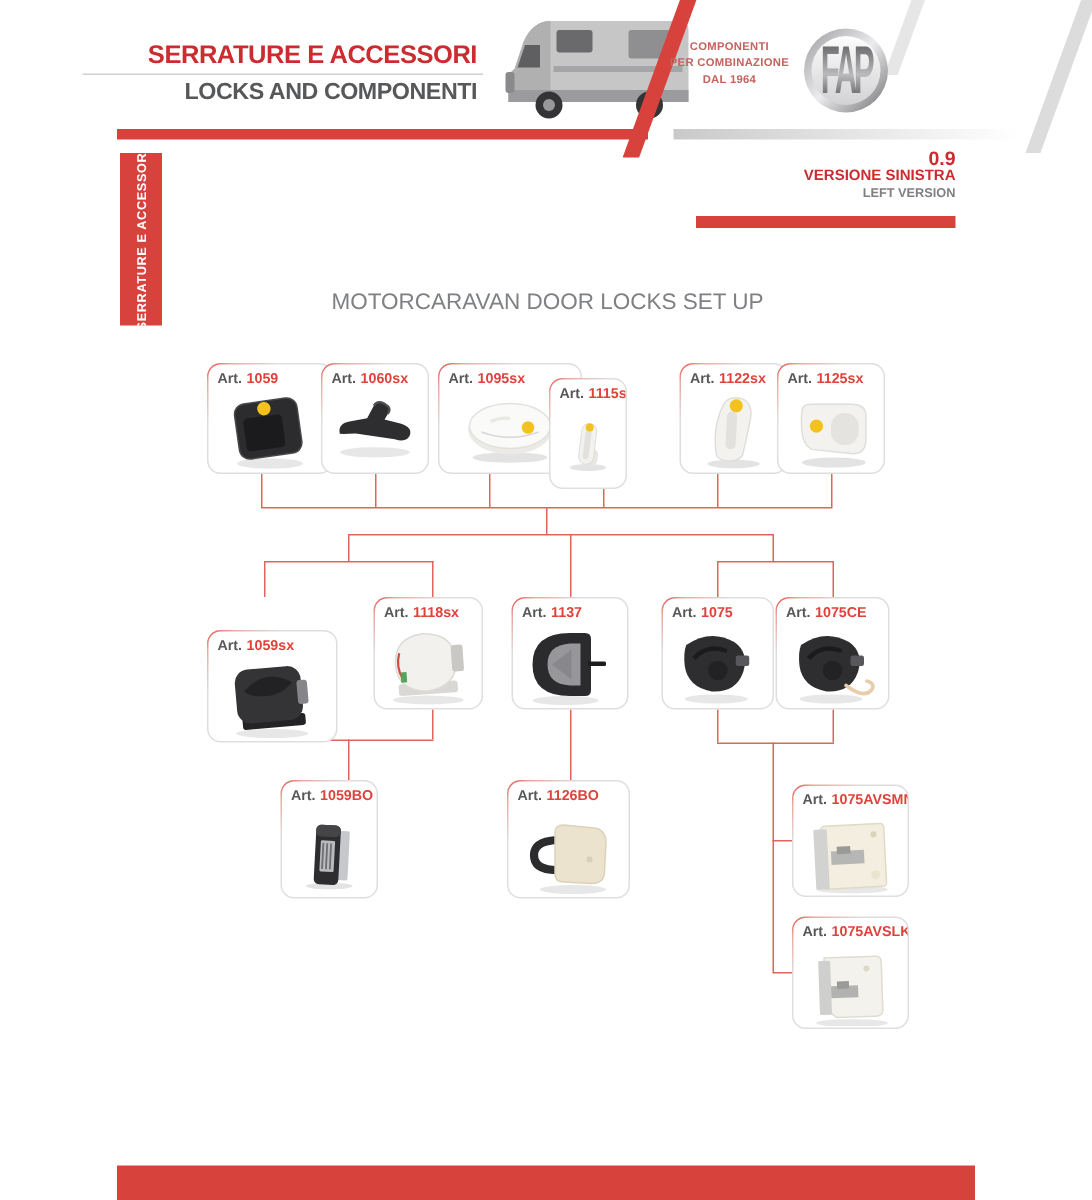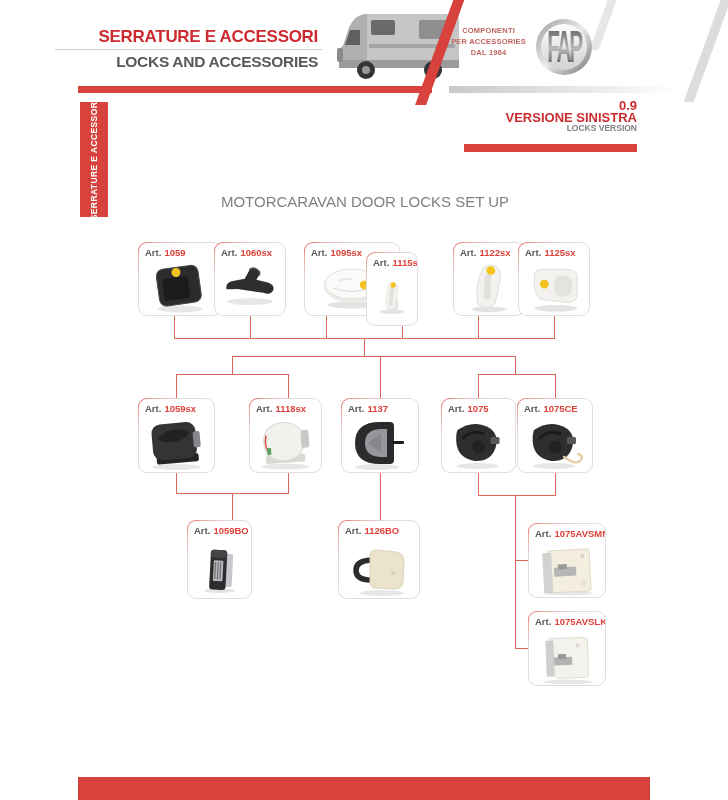--- a/index.html
+++ b/index.html
@@ -24,21 +24,21 @@
   .rule-gray{position:absolute;left:449px;top:86px;width:230px;height:7px;
              background:linear-gradient(90deg,#c9c9c9 0%,rgba(235,235,235,0) 100%);}
 
   
   .vtab{position:absolute;left:80px;top:102px;width:28px;height:115px;background:var(--bar-red);
         display:flex;align-items:center;justify-content:center;}
   .vtab span{writing-mode:vertical-rl;transform:rotate(180deg);color:#fff;font-size:8.5px;
         font-weight:bold;letter-spacing:0.4px;white-space:nowrap;}
   .version{position:absolute;right:91px;top:99px;text-align:right;}
   .vnum{font-size:13px;font-weight:bold;color:var(--brand-red);line-height:14px;}
-  .vit{font-size:13px;font-weight:bold;color:var(--brand-red);line-height:10px;}
+  .vit{font-size:10px;font-weight:bold;color:var(--brand-red);line-height:10px;}
   .ven{font-size:8.5px;font-weight:bold;color:var(--mid-gray);line-height:10px;}
   .vbar{position:absolute;left:464px;top:144px;width:173px;height:8px;background:var(--bar-red);}
 
   
   .ptitle{position:absolute;left:80px;width:570px;top:176px;text-align:center;font-size:14.5px;
           font-weight:bold;letter-spacing:-0.2px;color:var(--brand-red);}
   .psub{position:absolute;left:80px;width:570px;top:193px;text-align:center;font-size:15px;
         font-weight:normal;color:var(--mid-gray);}
 
   
@@ -55,21 +55,21 @@
 
   .footer-bar{position:absolute;left:78px;top:777px;width:572px;height:23px;background:var(--bar-red);}
 </style>
 </head>
 <body>
 
 <div class="page">
 
   <div class="hdr-title-it">SERRATURE E ACCESSORI</div>
   <div class="hdr-divider"></div>
-  <div class="hdr-title-en">LOCKS AND ACCESSORIES</div>
+  <div class="hdr-title-en">LOCKS AND COMPONENTI</div>
 
   <svg class="rv" width="132" height="86" viewBox="0 0 132 86">
     <path d="M34,10 L120,10 Q126,10 126,16 L126,64 L6,64 L6,52 Q6,44 10,42 L16,24 Q22,10 34,10 Z" fill="#c6c6c6"></path>
     <path d="M34,10 Q22,10 16,24 L10,42 Q6,44 6,52 L6,64 L34,64 Z" fill="#b0b0b0"></path>
     <path d="M17,26 L12,41 L27,41 L27,26 Z" fill="#5f5f61"></path>
     <rect x="38" y="16" width="24" height="15" rx="2" fill="#6a6a6c"></rect>
     <rect x="86" y="16" width="28" height="19" rx="2" fill="#8f8f91"></rect>
     <rect x="36" y="40" width="86" height="4" fill="#a5a5a7"></rect>
     <rect x="6" y="56" width="120" height="8" fill="#9b9b9d"></rect>
     <rect x="4" y="44" width="6" height="14" rx="2" fill="#8a8a8c"></rect>
@@ -78,21 +78,21 @@
     <circle cx="100" cy="66" r="9" fill="#343436"></circle>
       <circle cx="100" cy="66" r="4" fill="#98989a"></circle>
   </svg>
 
   <div class="diag diag-red"></div>
   <div class="diag diag-g1"></div>
   <div class="diag diag-g2"></div>
 
   <div class="tagline">
     <div>COMPONENTI</div>
-    <div>PER ACCESSORIES</div>
+    <div>PER COMBINAZIONE</div>
     <div>DAL 1964</div>
   </div>
 
   <svg class="logo" width="62" height="64" viewBox="0 0 62 64">
     <defs>
       <linearGradient id="ringG" x1="0" y1="0" x2="1" y2="1">
         <stop offset="0" stop-color="#9b9b9d"></stop>
           <stop offset="0.5" stop-color="#ececee"></stop>
           <stop offset="1" stop-color="#6f6f71"></stop>
       </linearGradient>
@@ -114,21 +114,21 @@
   <div class="rule-red"></div>
   <div class="rule-gray"></div>
 
   <div class="vtab">
     <span>SERRATURE E ACCESSORI</span>
   </div>
 
   <div class="version">
     <div class="vnum">0.9</div>
     <div class="vit">VERSIONE SINISTRA</div>
-    <div class="ven">LOCKS VERSION</div>
+    <div class="ven">LEFT VERSION</div>
   </div>
   <div class="vbar"></div>
 
   <div class="psub">MOTORCARAVAN DOOR LOCKS SET UP</div>
 
   <div>
 
     <div class="vl" style="left:174px;top:316px;height:22px"></div>
     <div class="vl" style="left:250px;top:316px;height:22px"></div>
     <div class="vl" style="left:326px;top:316px;height:22px"></div>
@@ -179,21 +179,21 @@
       <svg class="pimg" viewBox="0 0 66 54">
         <ellipse cx="33" cy="42" rx="24" ry="3.5" fill="rgba(60,60,60,0.12)"></ellipse>
         <g transform="rotate(4 33 27)">
           <path d="M9,31 Q7,24 15,22 L27,19 L31,10 Q33,6 38,8 L41,10 Q43,12 41,15 L39,19 L50,21 Q59,23 57,29 Q55,34 47,32 L20,30 Q12,31 9,31 Z" fill="#2e2e30"></path>
           <path d="M31,10 Q33,6 38,8 L41,10 Q43,12 41,15" fill="none" stroke="#515153" stroke-width="1.5"></path>
         </g>
       </svg>
     </div>
       </div>
 
-    <div class="pbox" style="left:304px;top:242px;width:96px;height:74px">
+    <div class="pbox" style="left:292px;top:242px;width:96px;height:74px">
         <div class="pin">
       <div class="plabel"><span class="art">Art.</span><span class="code">1095sx</span></div>
       <svg class="pimg" viewBox="0 0 66 54">
         <ellipse cx="33" cy="45" rx="25" ry="3.5" fill="rgba(60,60,60,0.14)"></ellipse>
         <ellipse cx="33" cy="26" rx="28" ry="17" fill="#eceae6"></ellipse>
         <ellipse cx="33" cy="24" rx="27" ry="15" fill="#fafaf8" stroke="#e2e1dd"></ellipse>
         <path d="M14,28 q19,7 38,0" stroke="#d8d7d3" fill="none"></path>
         <path d="M20,21 q7,-3 13,-2" stroke="#e9e8e4" fill="none" stroke-width="2"></path>
         <circle cx="45" cy="25" r="4.2" fill="#f3c21d"></circle>
       </svg>
@@ -234,21 +234,21 @@
       <div class="plabel"><span class="art">Art.</span><span class="code">1125sx</span></div>
       <svg class="pimg" viewBox="0 0 66 54">
         <ellipse cx="35" cy="49" rx="22" ry="3.5" fill="rgba(60,60,60,0.14)"></ellipse>
         <path d="M13,13 Q11,37 20,40 L48,43 Q57,43 57,33 L57,17 Q57,9 47,9 L19,9 Q14,9 13,13 Z" fill="#f3f2ef" stroke="#dededa"></path>
         <rect x="33" y="15" width="19" height="22" rx="9" fill="#e4e3df"></rect>
         <circle cx="23" cy="24" r="4.5" fill="#f3c21d"></circle>
       </svg>
     </div>
       </div>
 
-    <div class="pbox" style="left:138px;top:398px;width:77px;height:75px">
+    <div class="pbox" style="left:138px;top:420px;width:87px;height:75px">
         <div class="pin">
       <div class="plabel"><span class="art">Art.</span><span class="code">1059sx</span></div>
       <svg class="pimg" viewBox="0 0 66 54">
         <ellipse cx="33" cy="50" rx="24" ry="3" fill="rgba(60,60,60,0.12)"></ellipse>
         <g transform="rotate(-5 33 27)">
           <rect x="12" y="38" width="42" height="8" rx="2" fill="#232325"></rect>
           <rect x="9" y="6" width="44" height="36" rx="9" fill="#343436"></rect>
           <path d="M15,20 Q30,6 47,17 Q38,27 22,24 Q17,23 15,20 Z" fill="#222224"></path>
           <rect x="50" y="16" width="7" height="16" rx="2" fill="#85858a"></rect>
         </g>

